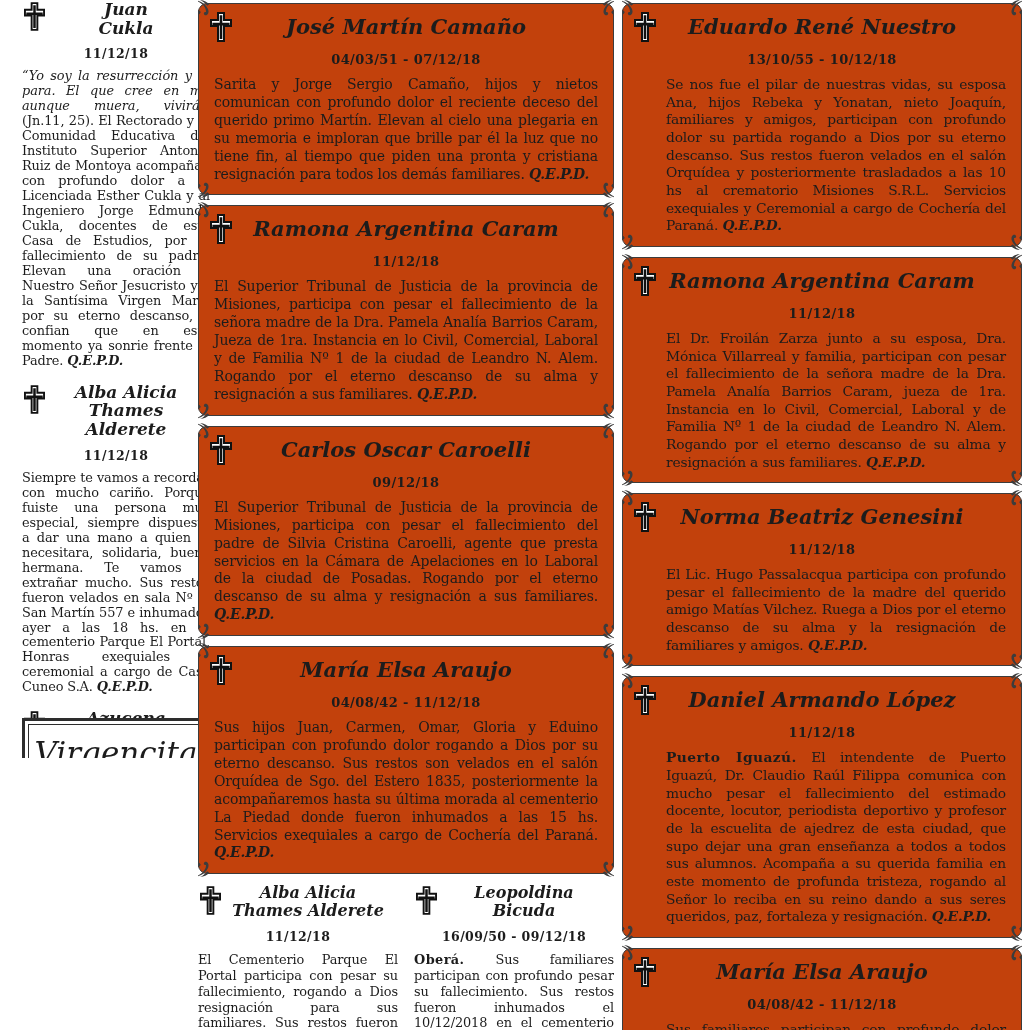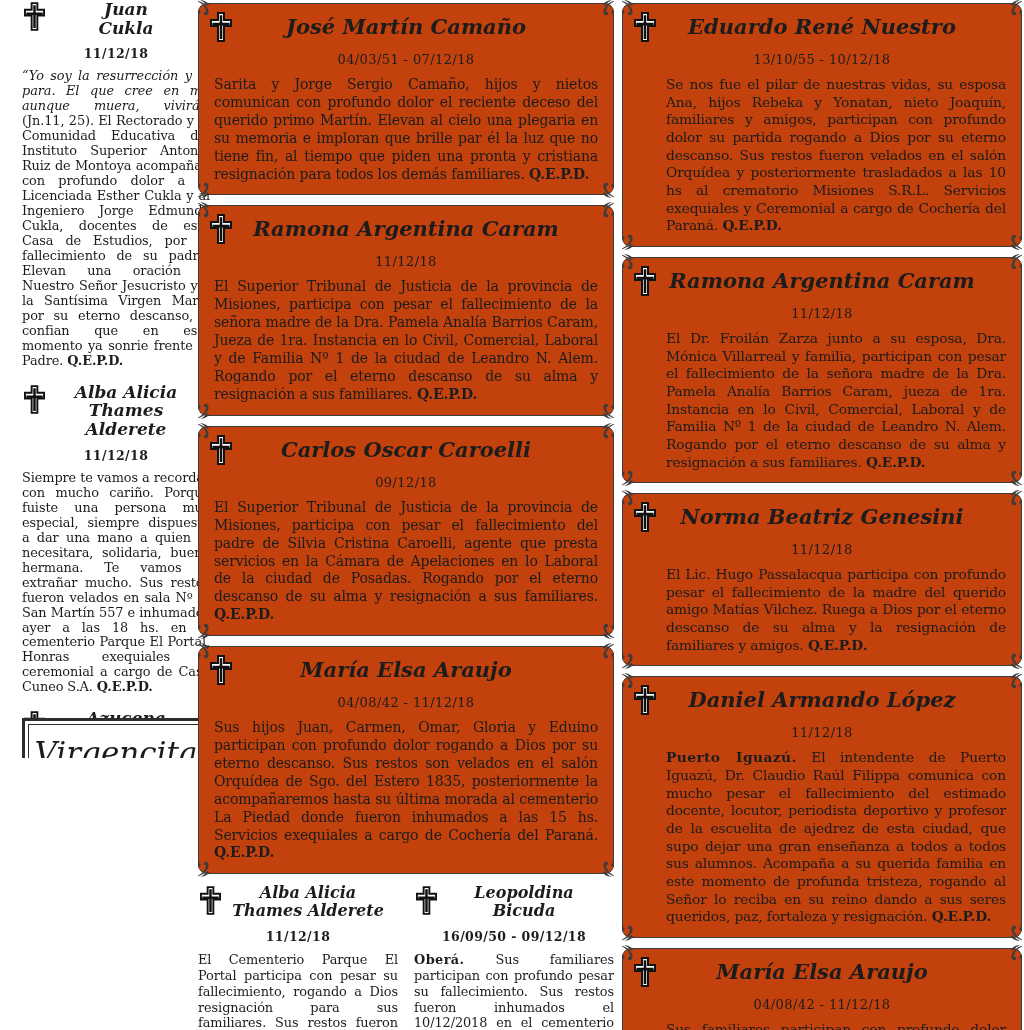--- a/index.html
+++ b/index.html
@@ -15,21 +15,21 @@
   .obit-head{position:relative;min-height:36px;}
   .obit .cross{position:absolute;left:2px;top:2px;width:21px;height:29px;}
   .obit-name{text-align:center;font-style:italic;font-weight:bold;font-size:17px;line-height:1.1;padding:0 4px 0 24px;}
   .obit-date{text-align:center;font-weight:bold;font-size:12.5px;letter-spacing:.4px;margin:9px 0 8px;}
   .obit-body{font-size:12.9px;line-height:1.16;text-align:justify;letter-spacing:-0.1px;}
 
   
   .notice{position:relative;border:1.4px solid #3c3c3c;border-radius:9px;margin:3px 0 10px;padding:7px 15px 11px;background:#c2410c;}
   .notice .cross{position:absolute;left:11px;top:8px;width:22px;height:30px;}
   .notice-name{text-align:center;font-style:italic;font-weight:bold;font-size:21px;margin:3px 0 0;}
-  .notice-date{text-align:center;font-weight:normal;font-size:13px;letter-spacing:.4px;margin:13px 0 9px;}
+  .notice-date{text-align:center;font-weight:bold;font-size:13px;letter-spacing:.4px;margin:13px 0 9px;}
   .notice-body{font-size:14px;line-height:1.28;text-align:justify;letter-spacing:-0.15px;}
   .col-right .notice-body{font-size:13.8px;margin-left:28px;}
   .orn{position:absolute;width:19px;height:19px;}
   .orn path{fill:#3c3c3c;}
   .orn.tl{top:-5px;left:-5px;}
   .orn.tr{top:-5px;right:-5px;transform:scaleX(-1);}
   .orn.bl{bottom:-5px;left:-5px;transform:scaleY(-1);}
   .orn.br{bottom:-5px;right:-5px;transform:scale(-1,-1);}
 
   
@@ -42,21 +42,21 @@
   .thanks-host{position:absolute;left:0;top:718px;width:188px;}
   .thanks{border:3px solid #2d2d2d;padding:3px;margin-bottom:7px;background:#fff;}
   .thanks-inner{border:1px solid #2d2d2d;text-align:center;padding:12px 4px 8px;}
   .thanks-title{font-style:italic;font-size:31px;line-height:1.04;font-weight:500;}
   .thanks-gracias{font-weight:bold;font-size:19px;letter-spacing:.5px;margin-top:10px;}
   .thanks-sub{font-weight:bold;font-size:12.5px;margin-top:3px;}
   .thanks-lfo{font-size:13.5px;margin-top:5px;}
 
   .lead-italic{font-style:italic;}
   .lead-bold{font-weight:bold;letter-spacing:.4px;}
-  .qepd{font-weight:bold;}
+  .qepd{font-weight:bold;font-style:italic;}
 </style>
 </head>
 <body>
 
 <div class="page">
 
   <div class="col col-left">
     <div>
 
         <div class="obit">

